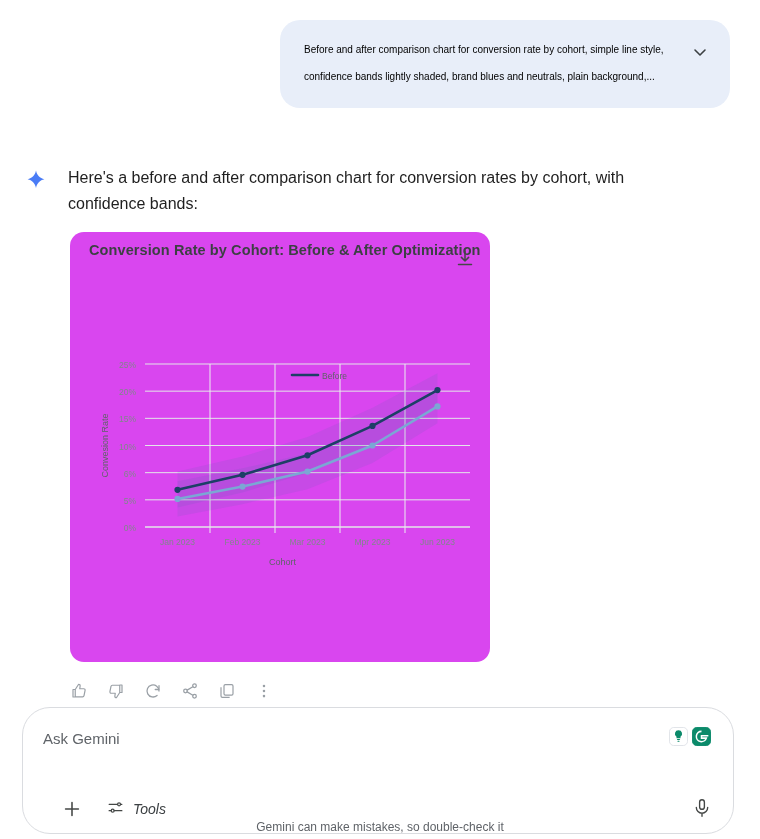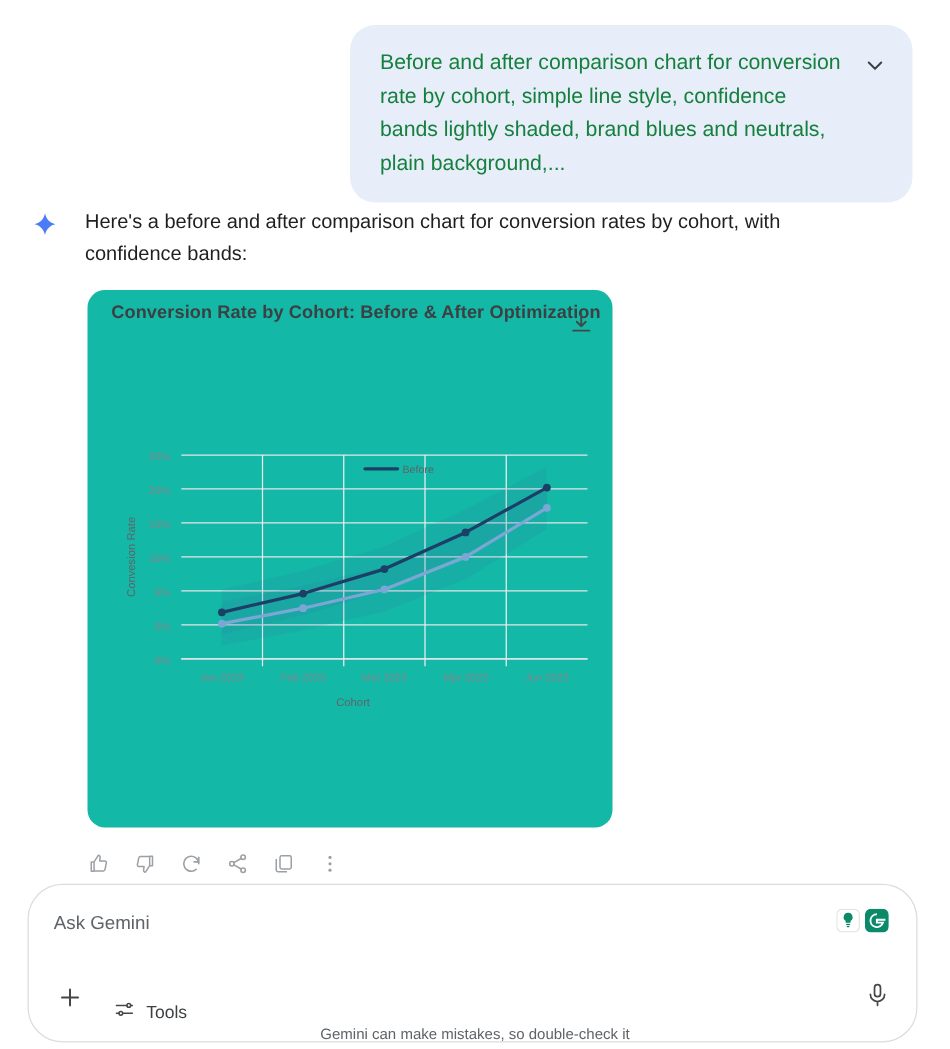--- a/index.html
+++ b/index.html
@@ -10,33 +10,33 @@
     overflow: hidden;
   }
   .app { position: relative; width: 760px; height: 839px; background:#fff; }
 
   
   .user-row { position:absolute; left:0; top:20px; width:760px; display:flex; justify-content:flex-end; padding-right:30px; }
   .user-bubble {
     background:#e8eef9; border-radius:20px; padding:16px 20px 18px 24px;
     max-width:450px; display:flex; align-items:flex-start; gap:14px;
   }
-  .user-text { color:#15803d; font-size:17px; line-height:27px; max-width:372px; }
+  .user-text { color:#000000; font-size:10px; line-height:27px; max-width:372px; }
   .chev { width:20px; height:20px; flex:0 0 20px; margin-top:6px; cursor:pointer; }
   .chev svg { display:block; }
 
   
   .resp { position:absolute; left:24px; top:165px; width:700px; display:flex; gap:20px; }
   .spark { width:24px; height:24px; flex:0 0 24px; margin-top:4px; }
   .resp-text { font-size:16px; line-height:26px; color:#1f1f1f; max-width:625px; }
 
   
   .chart-card {
     position:absolute; left:70px; top:232px; width:420px; height:430px;
-    background:#14b8a6; border-radius:14px;
+    background:#d946ef; border-radius:14px;
   }
   .chart-title {
     position:absolute; left:19px; top:10px; font-size:14.5px; font-weight:bold;
     color:#3c4043; letter-spacing:.1px; white-space:nowrap;
   }
   .dl-btn { position:absolute; right:14px; top:16px; width:22px; height:22px; cursor:pointer; }
 
   .plot { position:absolute; left:0; top:0; width:420px; height:430px; }
 
   
@@ -51,22 +51,22 @@
   .composer {
     position:absolute; left:22px; top:707px; width:712px; height:127px;
     border:1px solid #dadce0; border-radius:28px; background:#fff;
   }
   .composer-placeholder {
     position:absolute; left:20px; top:22px; font-size:15px; color:#5f6368;
   }
   .composer-badges { position:absolute; right:22px; top:19px; display:flex; gap:4px; align-items:center; }
   .badge { width:19px; height:19px; }
   .composer-bottom {
-    position:absolute; left:0; right:0; bottom:0; height:48px;
-    display:flex; padding:0 18px 0 20px;
+    position:absolute; left:16px; right:0; bottom:0; height:48px;
+    display:flex; align-items:center; padding:0 18px 0 20px;font-style:italic;
   }
   .plus-btn { width:26px; height:26px; display:flex; align-items:center; justify-content:center; cursor:pointer; }
   .tools-btn {
     display:flex; align-items:center; gap:9px; margin-left:22px; cursor:pointer;
     font-size:14px; color:#3c4043;
   }
   .mic-btn { margin-left:auto; width:24px; height:24px; cursor:pointer; }
 
   .footer {
     position:absolute; left:0; top:820px; width:760px; text-align:center;

